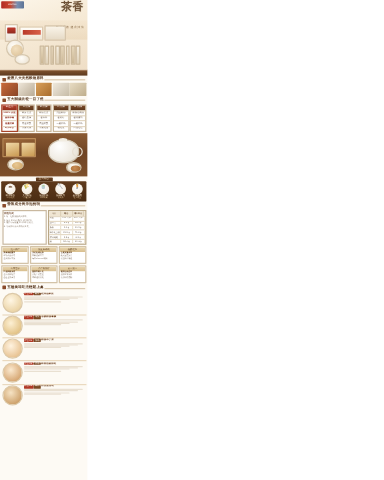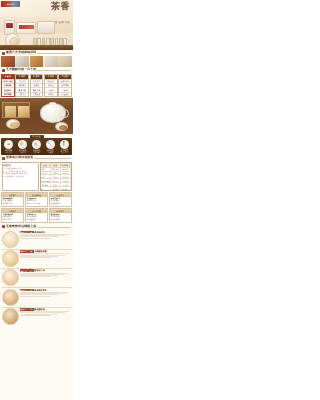--- a/index.html
+++ b/index.html
@@ -5,21 +5,21 @@
   * { box-sizing: border-box; margin:0; padding:0; }
   html,body{ background:#ffffff; }
   body{
     width:73px; height:400px; overflow:hidden;
     font-family:"DejaVu Sans", sans-serif;
     font-size:2.2px; line-height:1.25; color:#4a3b30;
   }
   .page{ width:73px; height:400px; position:relative; background:#fdfaf4; }
 
   
-  .hero{ position:relative; height:45px; background:linear-gradient(160deg,#fdf6ea 0%,#f6ead6 45%,#efdec6 100%); overflow:hidden;padding-left:12px; }
+  .hero{ position:relative; height:58px; background:linear-gradient(160deg,#fdf6ea 0%,#f6ead6 45%,#efdec6 100%); overflow:hidden;padding-left:12px; }
   .hero-logo{ position:absolute; left:1px; top:0.5px; width:19px; height:6px;
     background:linear-gradient(90deg,#b32a22 0%,#c9472f 40%,#7a8fb0 70%,#5d7396 100%);
     border-radius:0.6px; }
   .hero-logo span{ display:block; font-size:1.8px; color:#fff; text-align:center; line-height:6px; letter-spacing:0.2px; }
   .hero-cal{ position:absolute; right:3px; top:1px; font-size:9px; line-height:10px;
     color:#6d5136; font-family:"DejaVu Serif", serif; font-weight:bold; letter-spacing:0.5px;
     text-shadow:0 0 1px rgba(120,90,50,.35); }
   .hero-sub{ position:absolute; right:3px; top:21px; font-size:2.4px; color:#8a6c48; letter-spacing:.4px; }
 
   .hero-band{ position:absolute; left:0; right:0; top:17px; height:16px;

